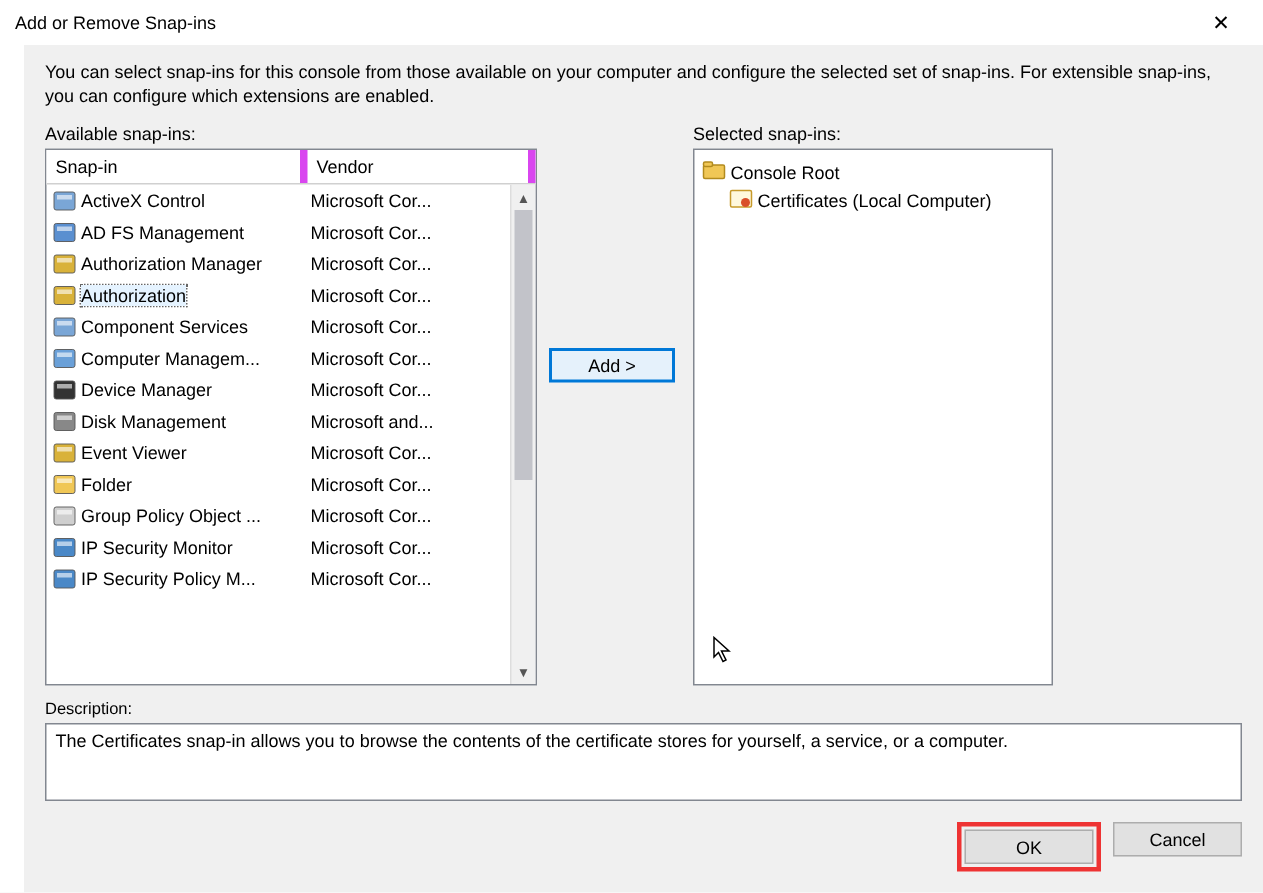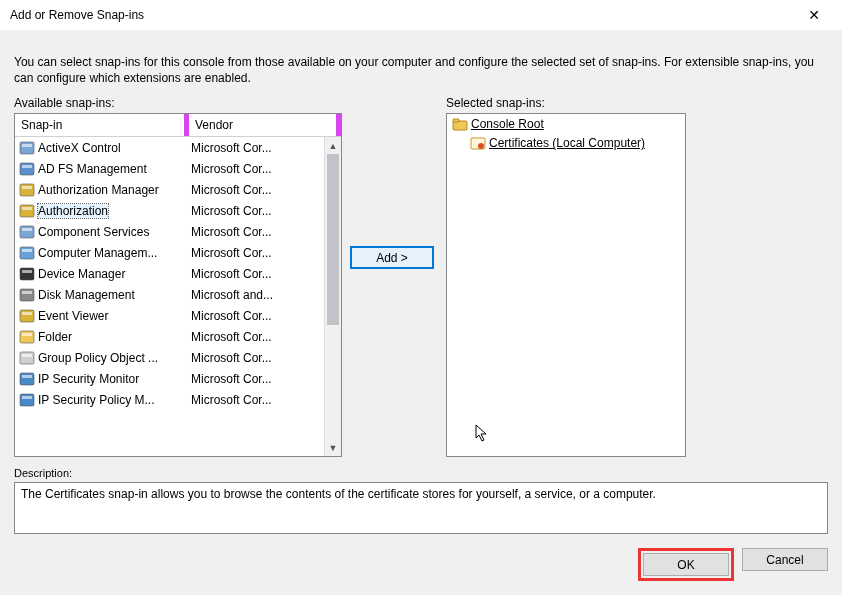--- a/index.html
+++ b/index.html
@@ -30,23 +30,24 @@
   }
   .titlebar .title { flex: 1; }
   .close-btn {
     width: 40px; height: 28px;
     display: flex; align-items: center; justify-content: center;
     font-size: 14px;
   }
   .content {
     flex: 1;
     background: #f0f0f0;
-    padding: 24px 14px 14px 14px;
+    padding: 10px 14px 14px 14px;
     display: flex;
     flex-direction: column;
+    margin-left: 16px;
   }
   .intro {
     font-size: 12px;
     line-height: 1.35;
     margin-bottom: 10px;
   }
   .main-row {
     display: flex;
     flex: 1;
     gap: 8px;
@@ -166,21 +167,21 @@
     flex-direction: column;
   }
   .tree-wrap {
     flex:1;
     background:#fff;
     border:1px solid #828790;
     padding: 3px;
     position: relative;
   }
   .tree-row {
-    display:flex; align-items:flex-start; height:19px;text-decoration:underline;
+    display:flex; align-items:flex-end; height:19px;
   }
   .tree-row .icon16 { margin-left: 2px; }
   .indent { display:inline-block; width:18px; }
   .right-col {
     flex: 1;
     display:flex; flex-direction:column;
     gap:6px;
     padding-top: 17px;
   }
   .right-col .btn { width: 100%; min-width: 0; }

